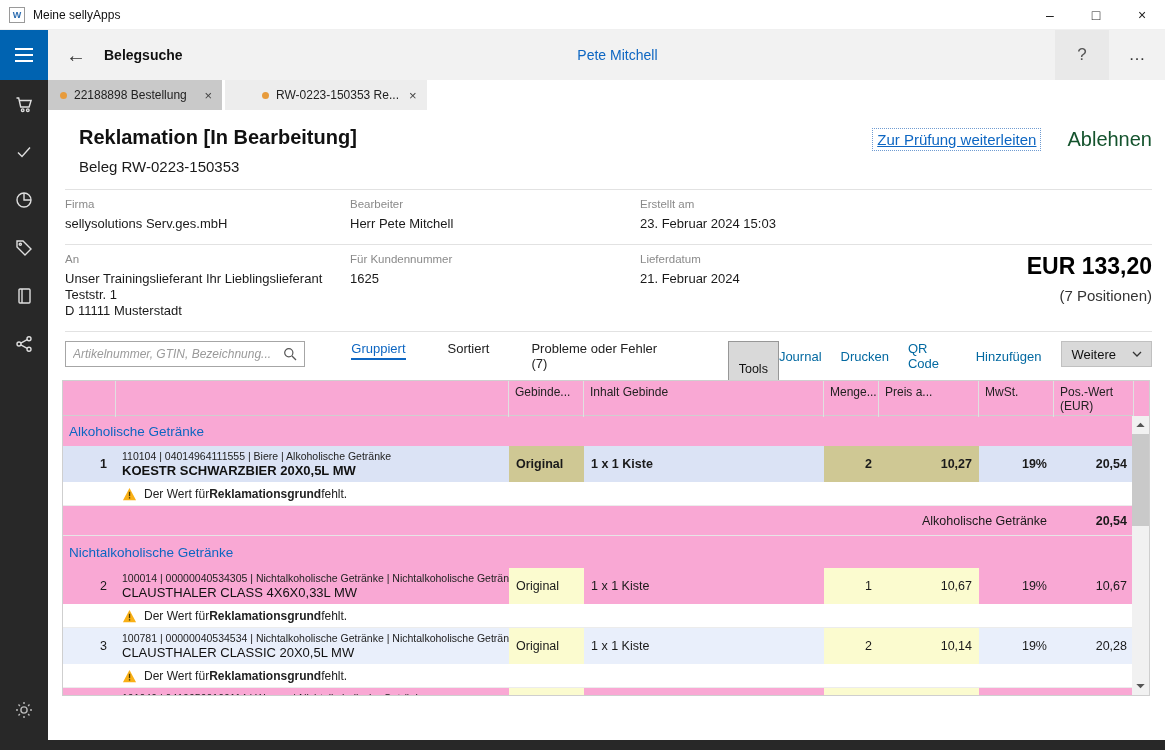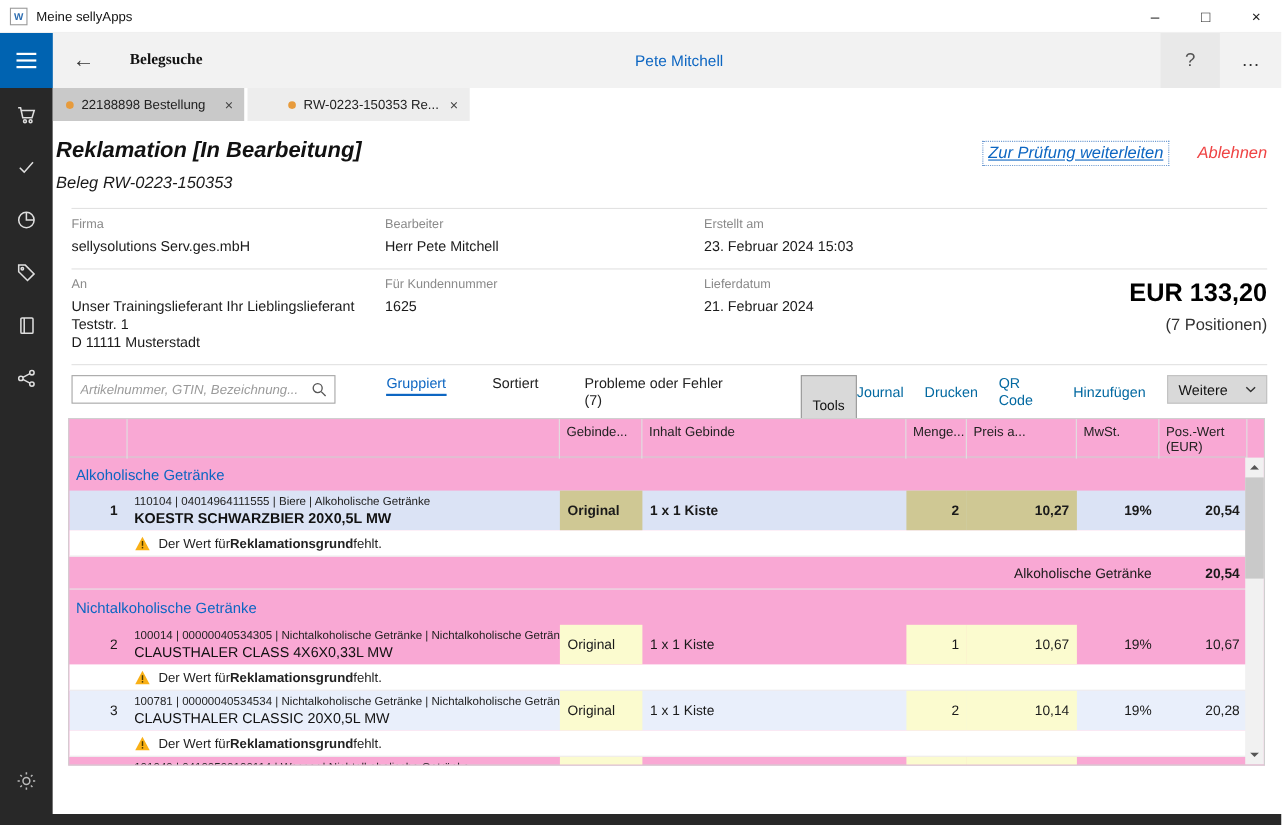--- a/index.html
+++ b/index.html
@@ -29,21 +29,21 @@
 
   
   .header {
     position: absolute; top: 30px; left: 0; right: 0; height: 50px;
     background: #f2f2f2; display: flex; align-items: center;
   }
   .hamburger { width: 48px; height: 50px; background: #0063b1; display: flex;
     flex-direction: column; align-items: center; justify-content: center; gap: 4px; }
   .hamburger .bar { width: 18px; height: 2px; background: #fff; }
   .back-arrow { margin-left: 14px; font-size: 20px; color: #333; width: 28px; text-align: center; }
-  .header-title { margin-left: 28px; font-size: 14px; font-weight: bold; color: #111; font-family: Liberation Serif, serif; }
+  .header-title { margin-left: 14px; font-size: 14px; font-weight: bold; color: #111; }
   .header-user { position: absolute; left: 53%; transform: translateX(-50%);
     color: #0d66c2; font-size: 14px; }
   .header-right { margin-left: auto; display: flex; height: 50px; }
   .help-btn { width: 54px; height: 50px; background: #e9e9e9; display: flex; align-items: center;
     justify-content: center; font-size: 17px; color: #555; }
   .more-btn { width: 56px; height: 50px; display: flex; align-items: center; justify-content: center;
     font-size: 17px; color: #333; }
 
   
   .sidebar {
@@ -62,27 +62,27 @@
   .tabbar { height: 30px; display: flex; background: #fff; }
   .tab { display: flex; align-items: center; padding: 0 10px 0 12px; margin-right: 3px;
     font-size: 12px; color: #222; min-width: 174px; }
   .tab-1 { background: #c9c9c9; }
   .tab-2 { background: #ededed; padding-left: 37px; }
   .tab-dot { width: 7px; height: 7px; border-radius: 50%; background: #e79b3c; margin-right: 7px; flex: none; }
   .tab-label { flex: 1; white-space: nowrap; overflow: hidden; }
   .tab-close { margin-left: 10px; font-size: 13px; color: #444; }
 
   
-  .doc-head { padding: 16px 13px 0 3px; position: relative; font-style: italic; }
+  .doc-head { padding: 16px 13px 0 31px; position: relative; }
   .doc-title { font-size: 20px; font-weight: bold; color: #111; }
   .doc-subtitle { font-size: 15px; margin-top: 9px; color: #1a1a1a; }
   .doc-actions { position: absolute; right: 13px; top: 18px; display: flex; align-items: center; gap: 26px; }
   .action-forward { color: #0d66c2; font-size: 15px; text-decoration: underline;
     border: 1px dotted #6f9bd1; padding: 2px 4px; }
-  .action-reject { color: #ef4444; font-size: 15px; }
+  .action-reject { color: #14532d; font-size: 20px; }
 
   
   .fields { margin: 14px 13px 0 17px; border-top: 1px solid #e2e2e2; }
   .fields-row { display: grid; grid-template-columns: 285px 290px 1fr;
     border-bottom: 1px solid #e2e2e2; padding: 8px 0 12px; position: relative; }
   .f-label { font-size: 11.5px; color: #8a8a8a; margin-bottom: 6px; }
   .f-value { font-size: 13px; color: #1a1a1a; line-height: 16px; }
   .total-block { position: absolute; right: 0; top: 8px; text-align: right; }
   .total-amount { font-size: 23px; font-weight: bold; color: #000; }
   .total-positions { font-size: 15px; margin-top: 7px; color: #333; }

